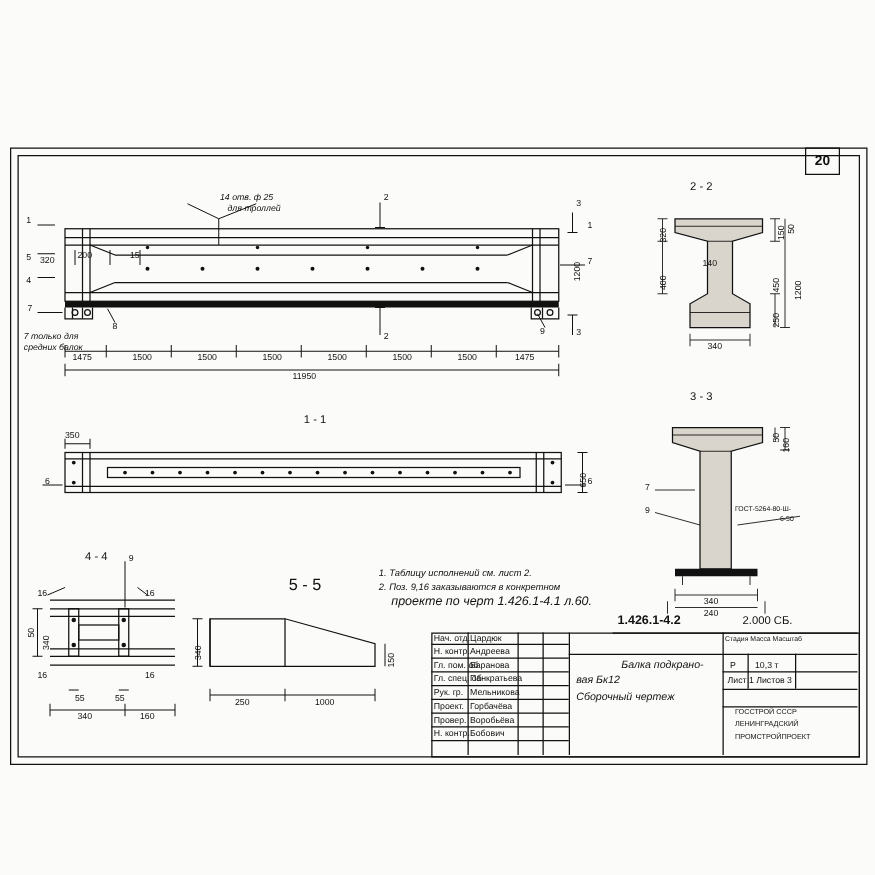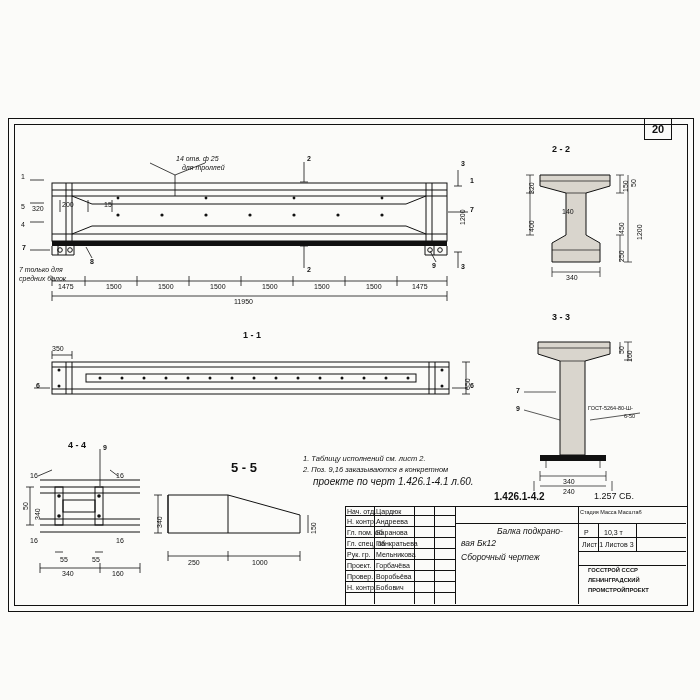--- a/index.html
+++ b/index.html
@@ -1,21 +1,21 @@
 <!DOCTYPE html>
 <html><head>
 <meta charset="utf-8">
 <style>
   html,body{margin:0;padding:0;background:#ffffff;}
   body{width:700px;height:700px;font-family:"Liberation Sans",sans-serif;color:#111;}
   #sheet{position:relative;width:700px;height:700px;background:#fbfbf9;overflow:hidden;}
   .frame{position:absolute;border:1.6px solid #111;}
   .lbl{position:absolute;font-size:7px;line-height:1;white-space:nowrap;color:#111;}
   .lbl.it{font-style:italic;}
-  .lbl.b{font-weight:bold;text-align:right;}
+  .lbl.b{font-weight:normal;text-align:right;}
   .lbl.c{text-align:center;}
   .vert{transform-origin:0 0;transform:rotate(-90deg);}
   svg{position:absolute;left:0;top:0;overflow:visible;}
   .stamp{position:absolute;border:1.3px solid #111;}
   .stampline{position:absolute;background:#111;}
   .pgbox{position:absolute;border:1.4px solid #111;display:flex;align-items:center;justify-content:center;font-size:11px;font-weight:bold;}
 </style>
 </head>
 <body>
 
@@ -371,21 +371,21 @@
   <div class="stampline" style="left:345px;top:548px;width:110px;height:1px;"></div>
   <div class="stampline" style="left:345px;top:559px;width:110px;height:1px;"></div>
   <div class="stampline" style="left:345px;top:570px;width:110px;height:1px;"></div>
   <div class="stampline" style="left:345px;top:581px;width:110px;height:1px;"></div>
   <div class="stampline" style="left:345px;top:592px;width:110px;height:1px;"></div>
   <div class="stampline" style="left:374px;top:506px;width:1px;height:98px;"></div>
   <div class="stampline" style="left:414px;top:506px;width:1px;height:98px;"></div>
   <div class="stampline" style="left:434px;top:506px;width:1px;height:98px;"></div>
 
   <div class="lbl" style="left:494px;top:492px;font-size:10px;font-weight:bold;">1.426.1-4.2</div>
-  <div class="lbl" style="left:594px;top:492px;font-size:9px;">1.257 СБ.</div>
+  <div class="lbl" style="left:594px;top:492px;font-size:9px;">2.000 СБ.</div>
 
   <div class="lbl" style="left:347px;top:508px;">Нач. отд.</div>
   <div class="lbl" style="left:376px;top:508px;">Цардюк</div>
   <div class="lbl" style="left:347px;top:518px;">Н. контр.</div>
   <div class="lbl" style="left:376px;top:518px;">Андреева</div>
   <div class="lbl" style="left:347px;top:529px;">Гл. пом. об</div>
   <div class="lbl" style="left:376px;top:529px;">Баранова</div>
   <div class="lbl" style="left:347px;top:540px;">Гл. спец. об</div>
   <div class="lbl" style="left:376px;top:540px;">Панкратьева</div>
   <div class="lbl" style="left:347px;top:551px;">Рук. гр.</div>

